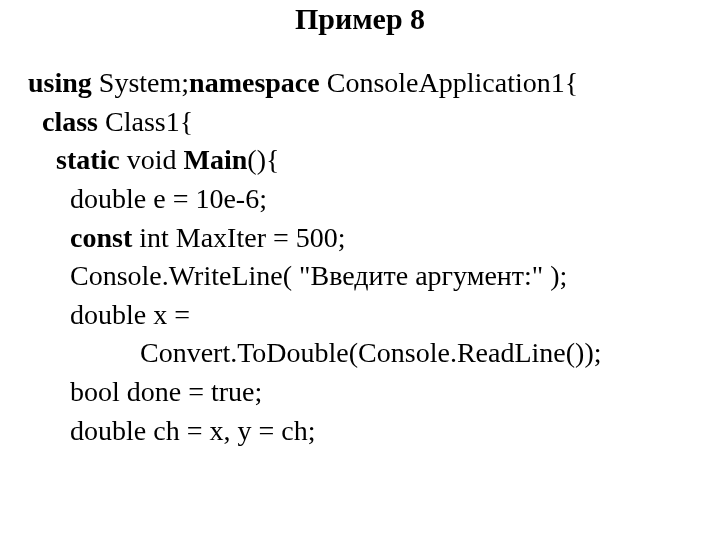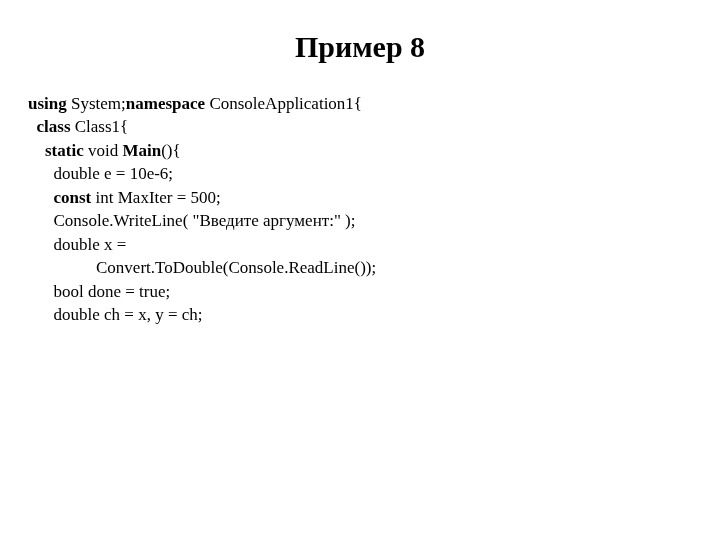--- a/index.html
+++ b/index.html
@@ -6,31 +6,31 @@
       margin: 0;
       padding: 0;
       font-family: "Times New Roman", Times, serif;
       background: #fff;
       color: #000;
       width: 720px;
       height: 540px;
       overflow: hidden;
     }
     .slide {
-      padding: 30px 28px;
+      padding: 2px 28px;
       box-sizing: border-box;
     }
     .title {
       font-size: 30px;
       font-weight: bold;
       text-align: center;
       margin-bottom: 14px;
     }
     .code {
-      font-size: 17px;
+      font-size: 28px;
       line-height: 1.38;
       white-space: pre;
       margin-top: 28px;
     }
     .kw {
       font-weight: bold;
     }
   </style>
 </head>
 <body>

